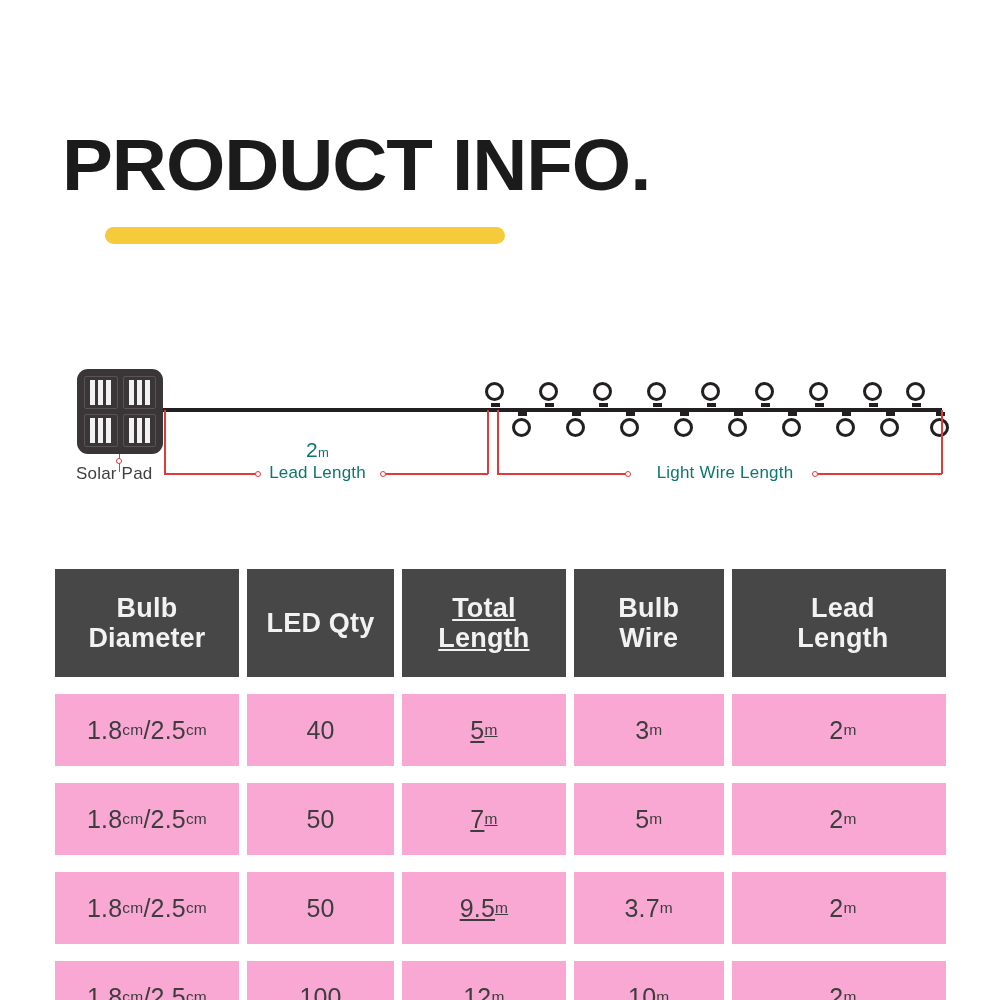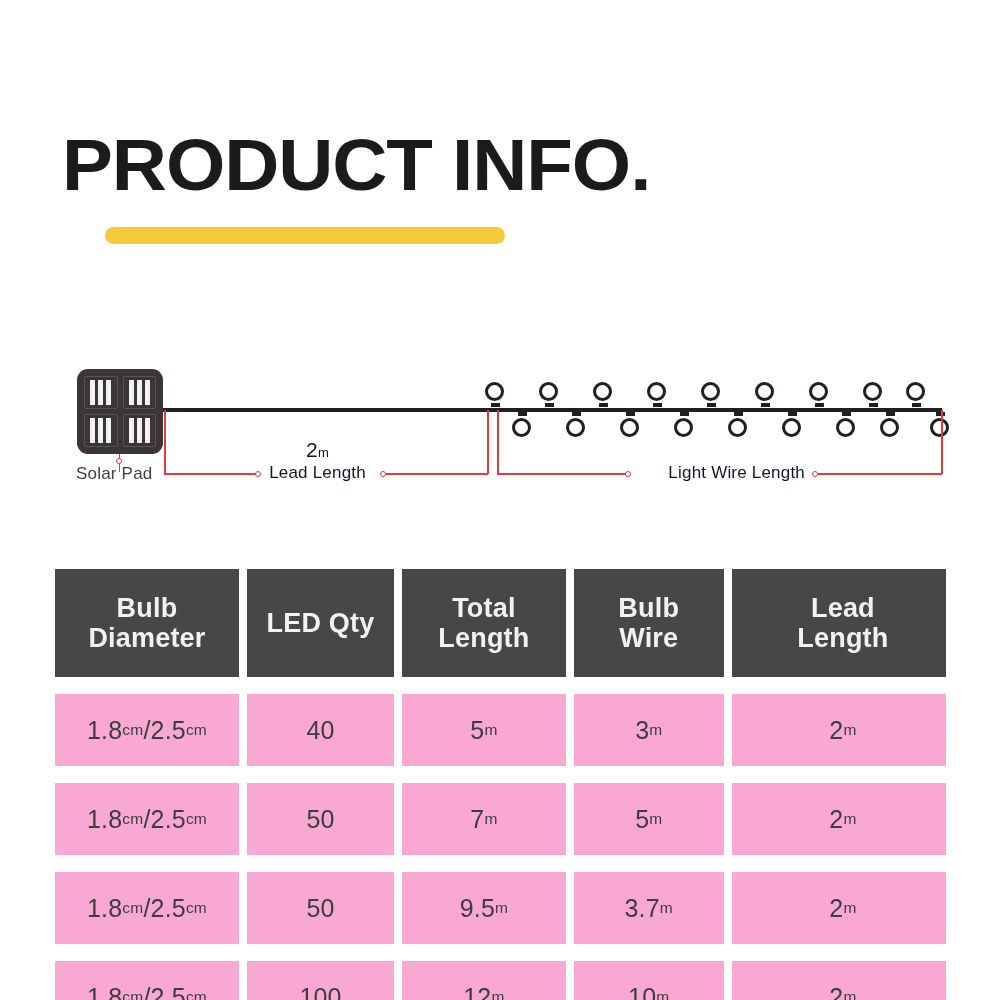--- a/index.html
+++ b/index.html
@@ -150,21 +150,21 @@
   .leader-v {
     position: absolute;
     width: 1.4px;
     background: #e03a3a;
   }
 
   
   .dim-label {
     position: absolute;
     text-align: center;
-    color: #0f172a;
+    color: #0f766e;
     white-space: nowrap;
   }
   #lead-value {
     left: 265px;
     top: 98px;
     width: 105px;
     font-size: 21px;
     letter-spacing: 0.3px;
   }
   #lead-name {
@@ -173,21 +173,20 @@
     width: 125px;
     font-size: 17px;
     letter-spacing: 0.2px;
   }
   #light-name {
     left: 645px;
     top: 123px;
     width: 160px;
     font-size: 17px;
     letter-spacing: 0.2px;
-    text-align: right;
   }
   .unit-sm { font-size: 0.62em; }
 
   
   #spec-table {
     position: absolute;
     left: 55px;
     top: 569px;
     width: 891px;
     display: flex;
@@ -217,21 +216,21 @@
   .trow.body .cell {
     background: #f9a8d4;
     color: #3d3d3d;
     font-size: 25px;
     height: 72px;
     letter-spacing: 0.2px;
   }
   
   .c0 { width: 190px; }
   .c1 { width: 152px; }
-  .c2 { width: 169px; }
+  .c2 { width: 169px; text-decoration: underline; }
   .c3 { width: 155px; }
   .c4 { width: 221px; padding-left: 8px; }
 </style>
 </head>
 <body>
 
 <div id="title-block">
   <div id="page-title">PRODUCT INFO.</div>
   <div id="title-underline" style="background: rgb(245, 203, 59);"></div>
 </div>

